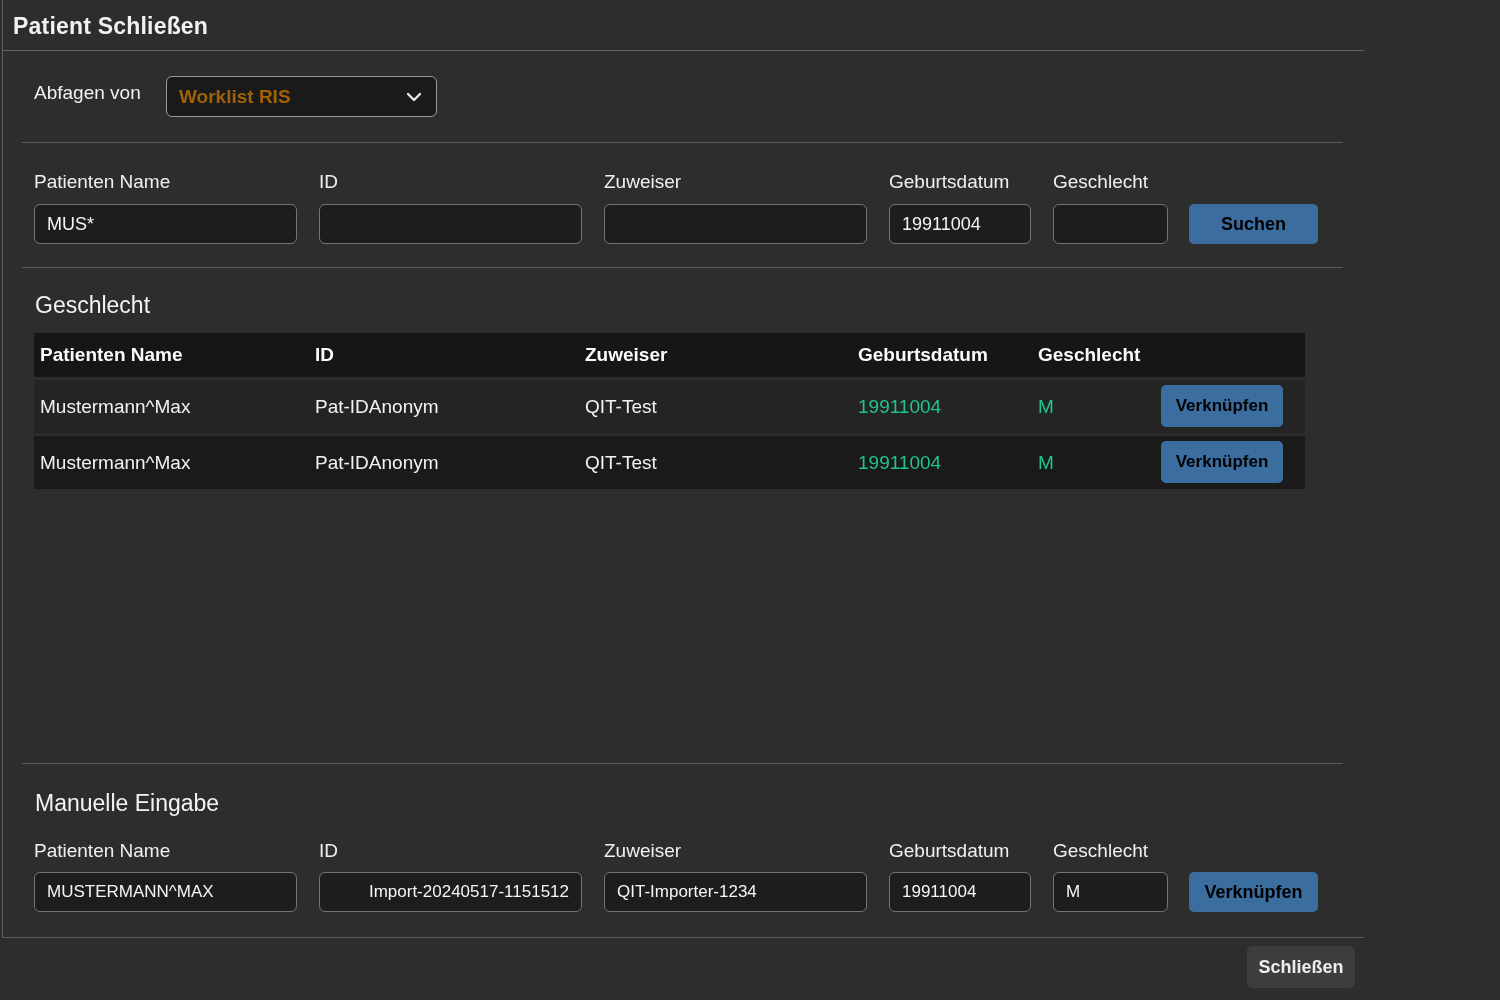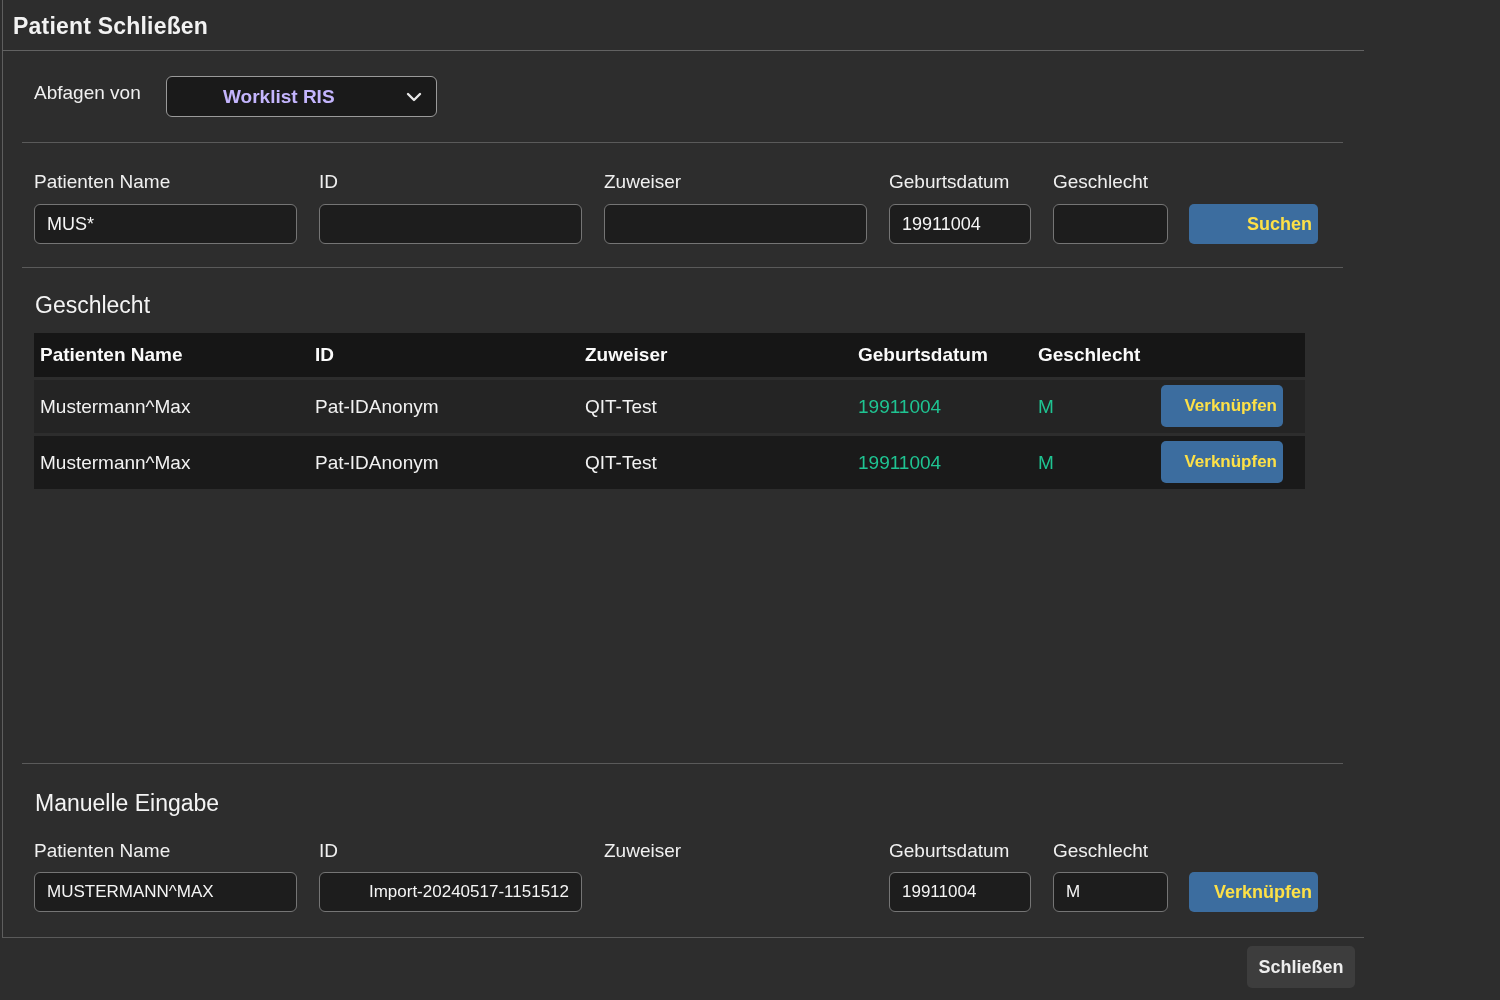--- a/index.html
+++ b/index.html
@@ -11,30 +11,30 @@
   .left-border{left:2px;top:0;width:1px;height:937px;background:#5e5e5e;}
   .title-underline{left:2px;top:50px;width:1362px;height:1px;background:#626262;}
   .divider{height:1px;background:#5a5a5a;}
   .dlg-title{left:13px;top:13px;font-size:23px;font-weight:600;letter-spacing:.2px;}
 
   
   .field-label{font-size:19px;color:#f0f0f0;white-space:nowrap;}
   .dropdown{left:166px;top:76px;width:271px;height:41px;background:#1a1a1a;
             border:1px solid #9a9a9a;border-radius:6px;display:flex;align-items:center;
             justify-content:space-between;padding:0 12px;box-sizing:border-box;cursor:pointer;}
-  .dropdown .val{font-size:19px;font-weight:600;color:#c4b5fd;margin-left:44px;}
+  .dropdown .val{font-size:19px;font-weight:600;color:#a16207;}
   .chev{width:20px;height:20px;flex:0 0 auto;}
 
   
   .tb{position:absolute;height:40px;background:#1d1d1d;border:1px solid #757575;border-radius:6px;
       box-sizing:border-box;color:#f5f5f5;font-size:18px;padding:0 12px;
       font-family:"Liberation Sans","DejaVu Sans",sans-serif;outline:none;}
-  .btn-blue{position:absolute;background:#3c6d9f;border:none;border-radius:5px;color:#fde047;
+  .btn-blue{position:absolute;background:#3c6d9f;border:none;border-radius:5px;color:#000000;
             font-size:18px;font-weight:700;cursor:pointer;
-            font-family:"Liberation Sans","DejaVu Sans",sans-serif;text-align:right;}
+            font-family:"Liberation Sans","DejaVu Sans",sans-serif;}
   .section-h{font-size:23px;color:#f4f4f4;font-weight:500;}
 
   
   .rtable{left:34px;top:333px;width:1271px;}
   .thead{position:relative;height:44px;background:#161616;}
   .trow{position:relative;height:53px;margin-top:3px;}
   .trow.odd{background:#242424;}
   .trow.even{background:#1a1a1a;}
   .cell{position:absolute;top:50%;transform:translateY(-50%);font-size:19px;white-space:nowrap;}
   .thead .cell{font-weight:700;color:#fafafa;}
@@ -118,20 +118,21 @@
   <div class="abs section-h" style="left:35px;top:790px;">Manuelle Eingabe</div>
 
   <div class="abs field-label" style="left:34px;top:840px;">Patienten Name</div>
   <div class="abs field-label" style="left:319px;top:840px;">ID</div>
   <div class="abs field-label" style="left:604px;top:840px;">Zuweiser</div>
   <div class="abs field-label" style="left:889px;top:840px;">Geburtsdatum</div>
   <div class="abs field-label" style="left:1053px;top:840px;">Geschlecht</div>
 
   <input class="tb" style="left: 34px; top: 872px; width: 263px; font-size: 17px;" value="MUSTERMANN^MAX">
   <input class="tb" style="left: 319px; top: 872px; width: 263px; font-size: 17px; text-align: right;" value="Import-20240517-1151512">
+  <input class="tb" style="left: 604px; top: 872px; width: 263px; font-size: 17px;" value="QIT-Importer-1234">
   <input class="tb" style="left: 889px; top: 872px; width: 142px; font-size: 17px;" value="19911004">
   <input class="tb" style="left: 1053px; top: 872px; width: 115px; font-size: 17px;" value="M">
   <button class="btn-blue" style="left:1189px;top:872px;width:129px;height:40px;">Verknüpfen</button>
 
   <div class="abs footer-line"></div>
   <button class="btn-close">Schließen</button>
 
 </div>
 
 </body></html>

